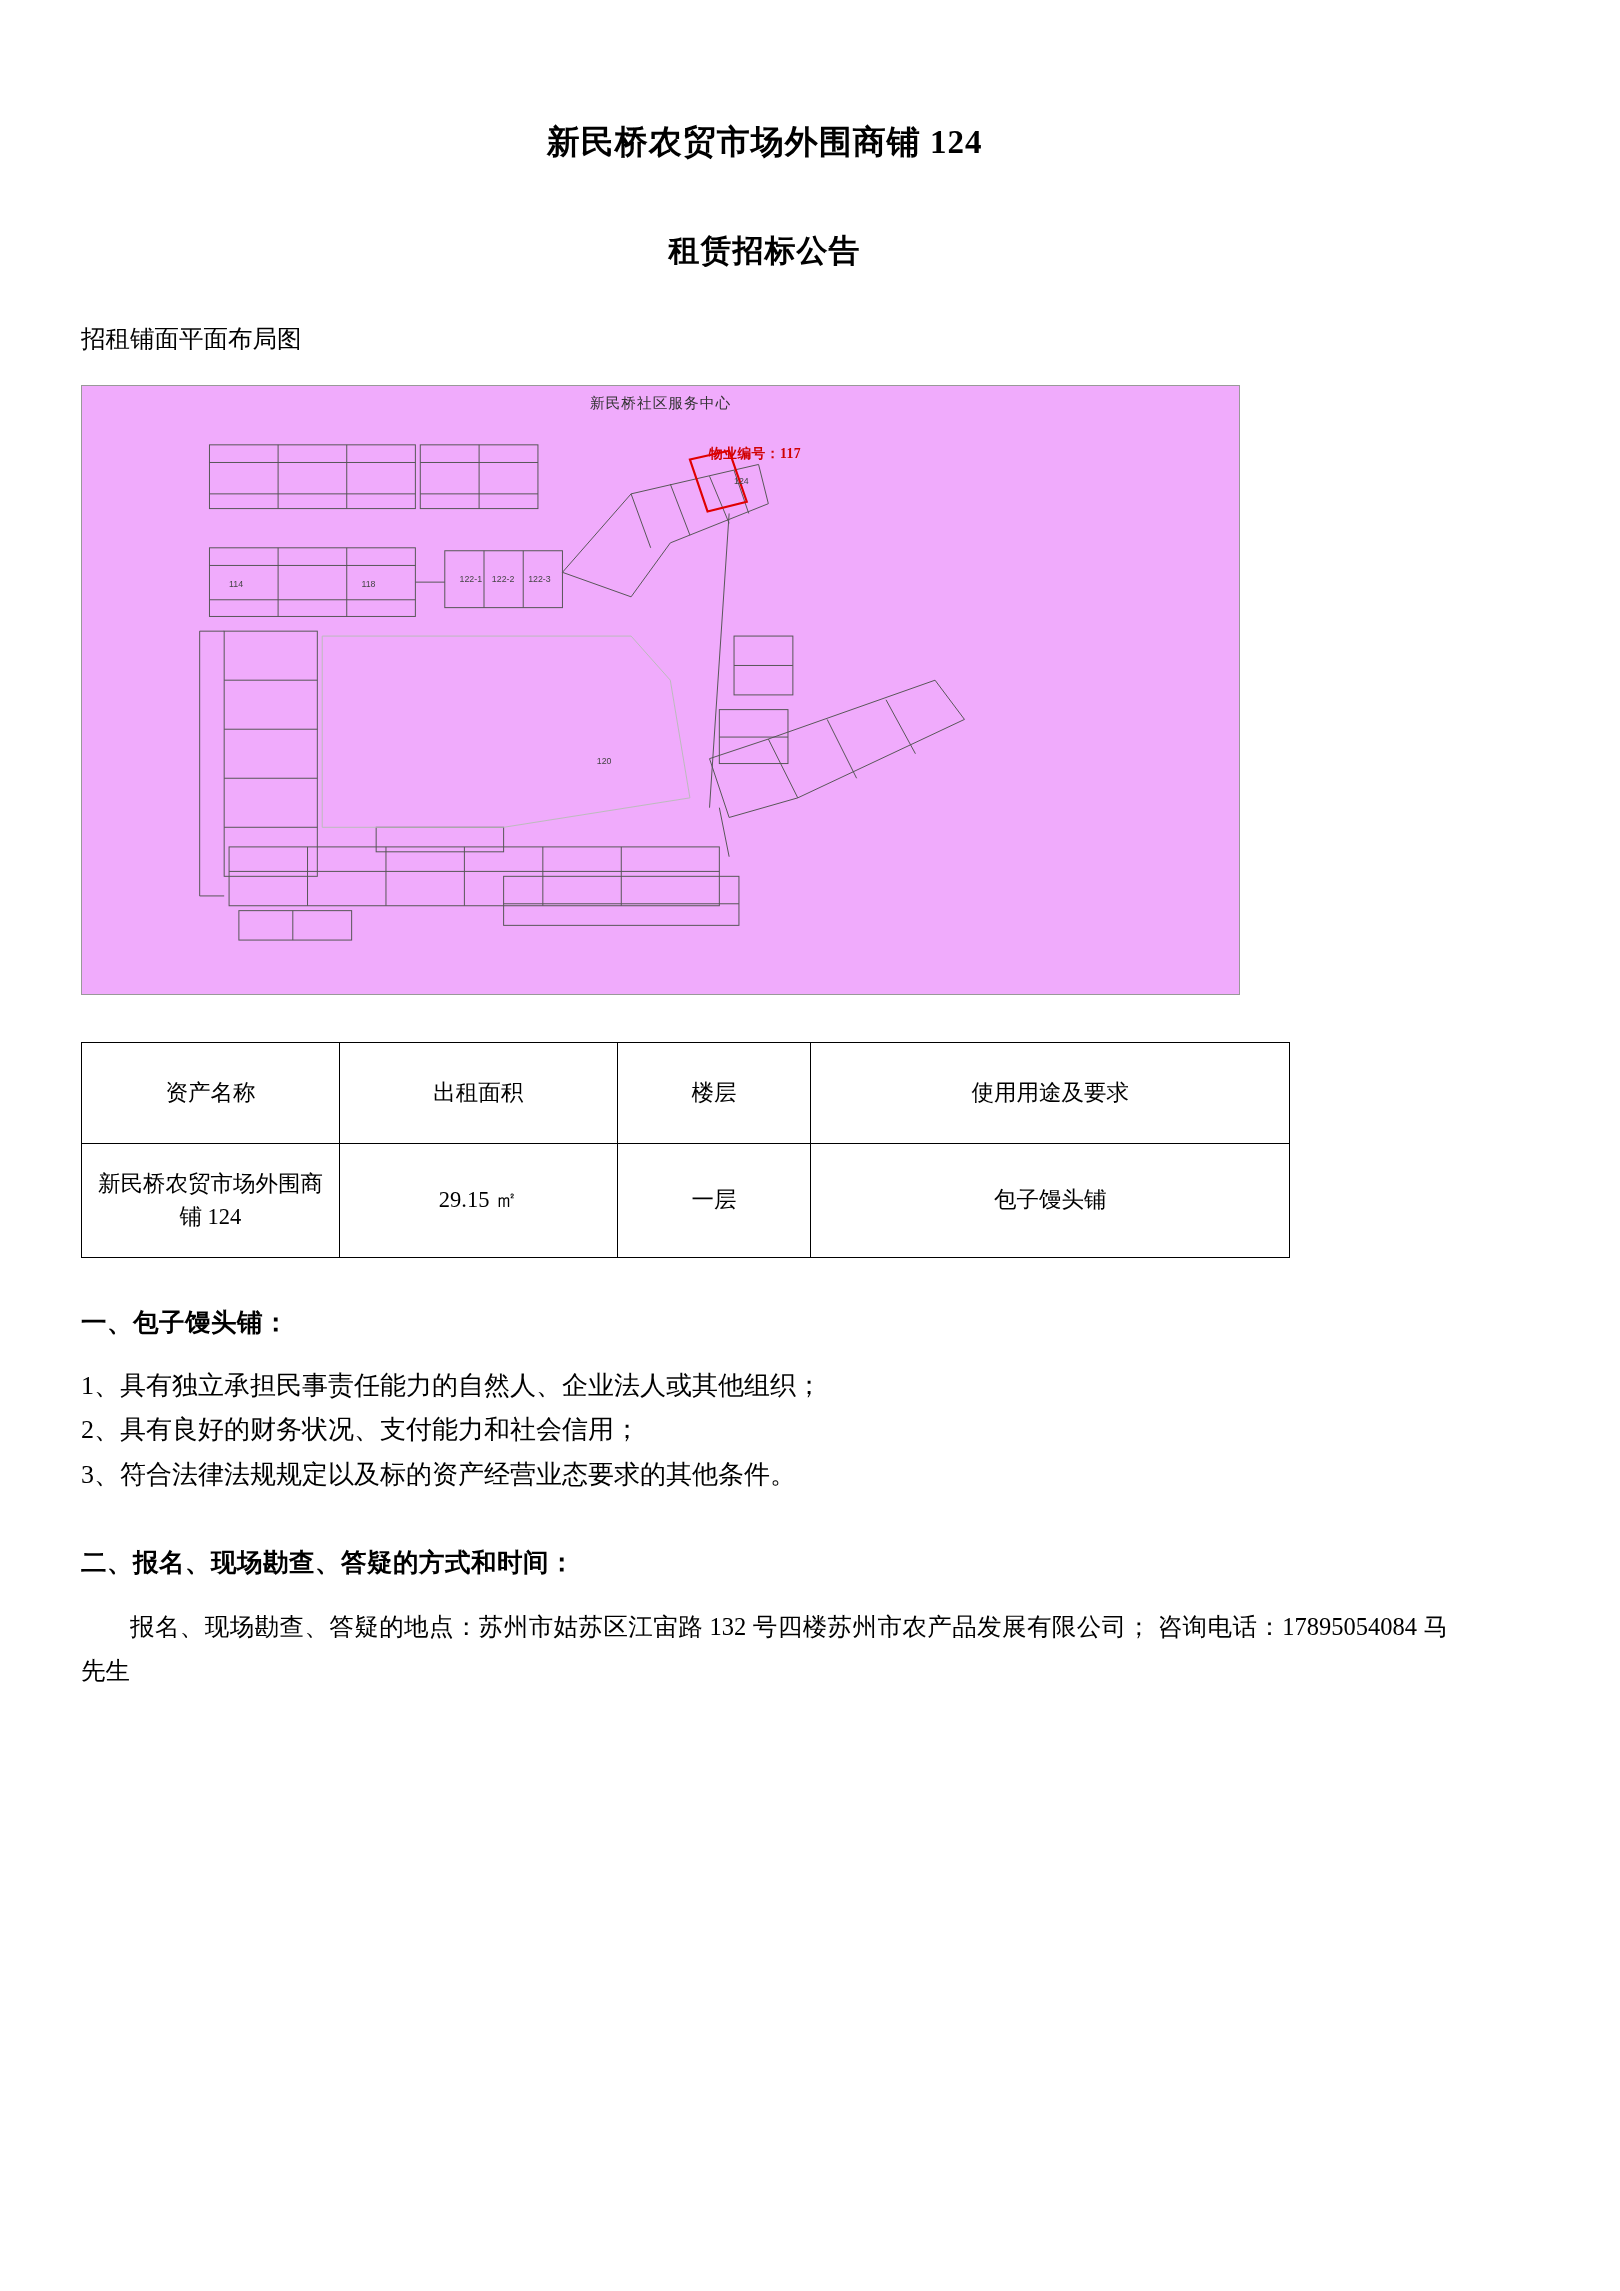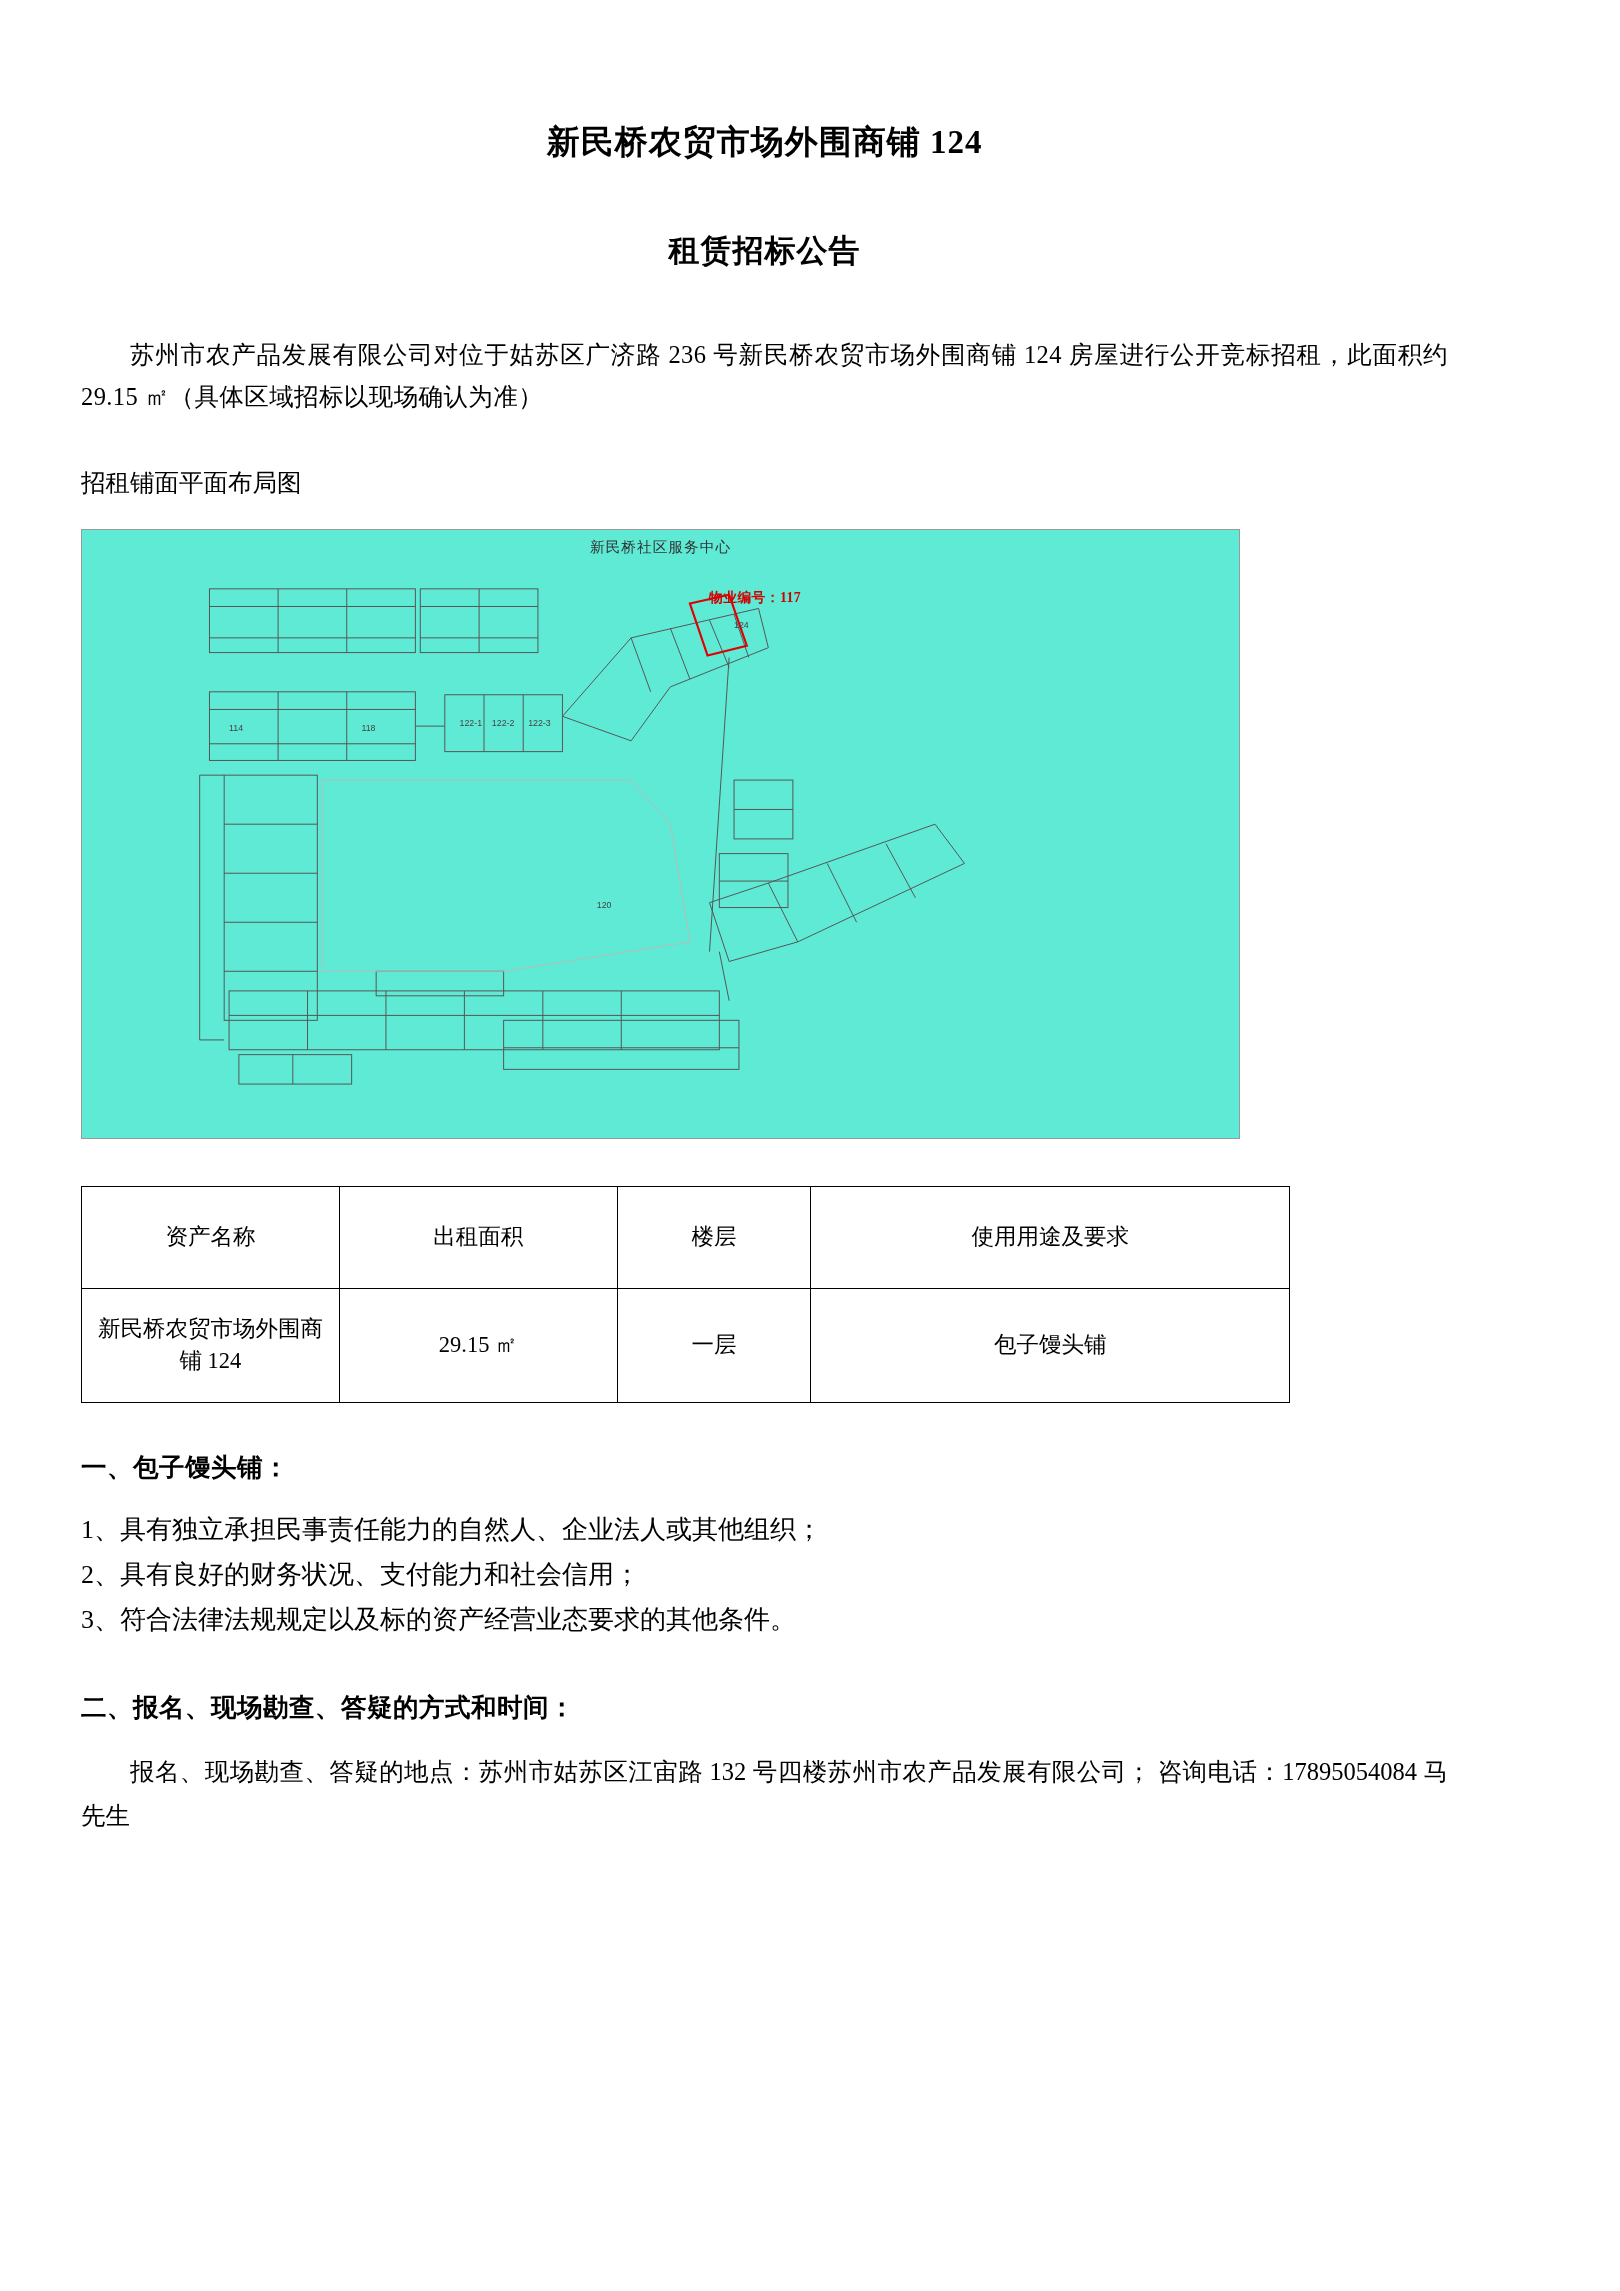--- a/index.html
+++ b/index.html
@@ -47,21 +47,21 @@
     text-indent: 2em;
   }
   .section-label {
     font-size: 24.5px;
     margin: 43px 0 0 0;
     line-height: 1.7;
   }
   .plan-wrap {
     margin: 25.5px 0 0 0;
     border: 1px solid #999;
-    background: #5eead4;
+    background: #f0abfc;
     width: 1157px;
     height: 608px;
     position: relative;
     overflow: hidden;
   }
   .plan-caption {
     position: absolute;
     top: 7.8px;
     left: 0;
     width: 100%;
@@ -135,21 +135,20 @@
   }
 </style>
 </head>
 <body>
 
 <div class="page">
 
   <h1 class="doc-title">新民桥农贸市场外围商铺 124</h1>
   <h2 class="doc-subtitle">租赁招标公告</h2>
 
-  <p class="para indent">苏州市农产品发展有限公司对位于姑苏区广济路 236 号新民桥农贸市场外围商铺 124 房屋进行公开竞标招租，此面积约 29.15 ㎡（具体区域招标以现场确认为准）</p>
 
   <p class="section-label">招租铺面平面布局图</p>
 
   <div class="plan-wrap">
     <div class="plan-caption">新民桥社区服务中心</div>
     <div class="plan-marker">物业编号：117</div>
     <svg class="plan-svg" viewBox="0 0 1180 620" preserveAspectRatio="none">
       <g stroke="#555" stroke-width="1" fill="none">
 
         <rect x="130" y="60" width="210" height="65"></rect>

